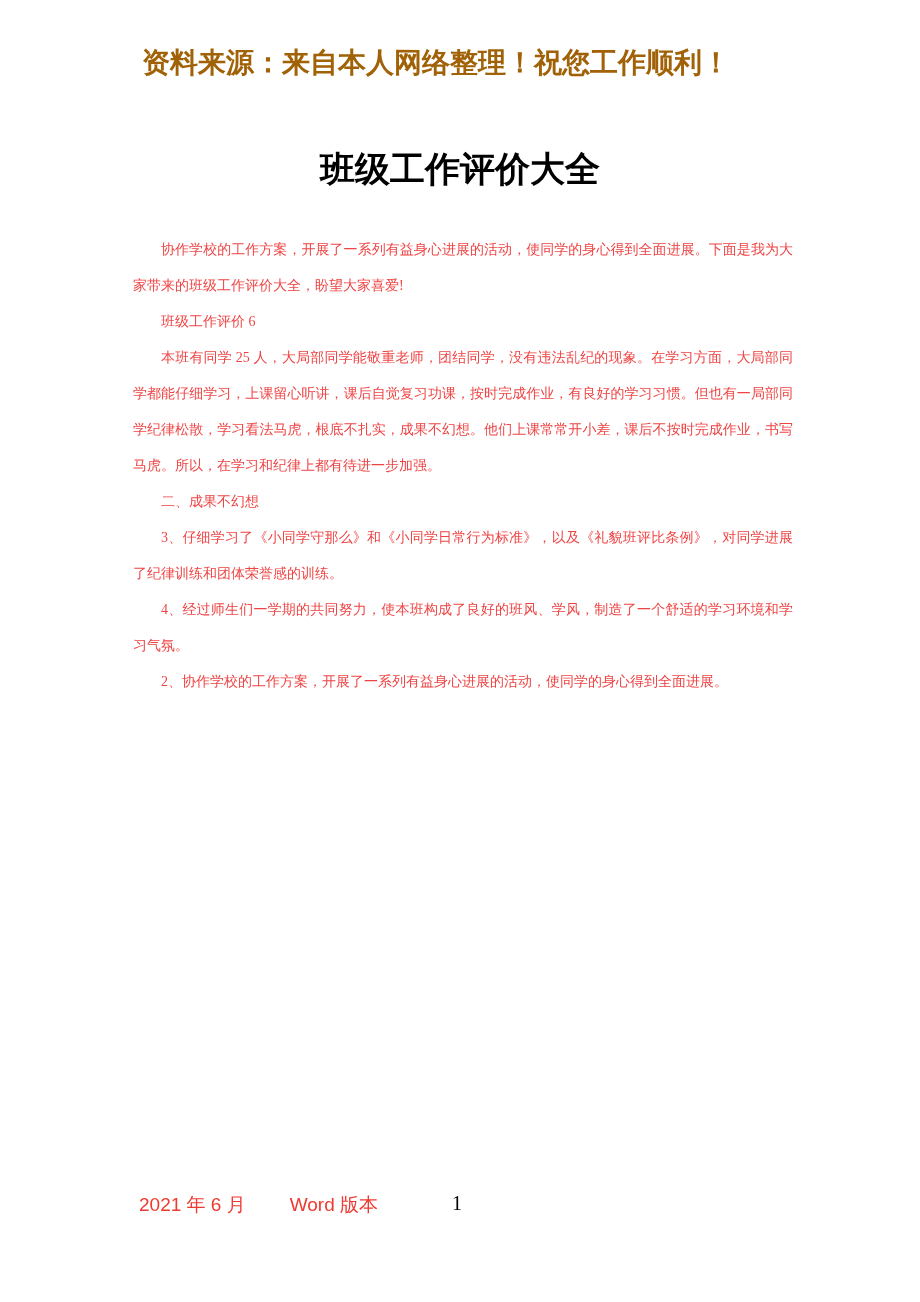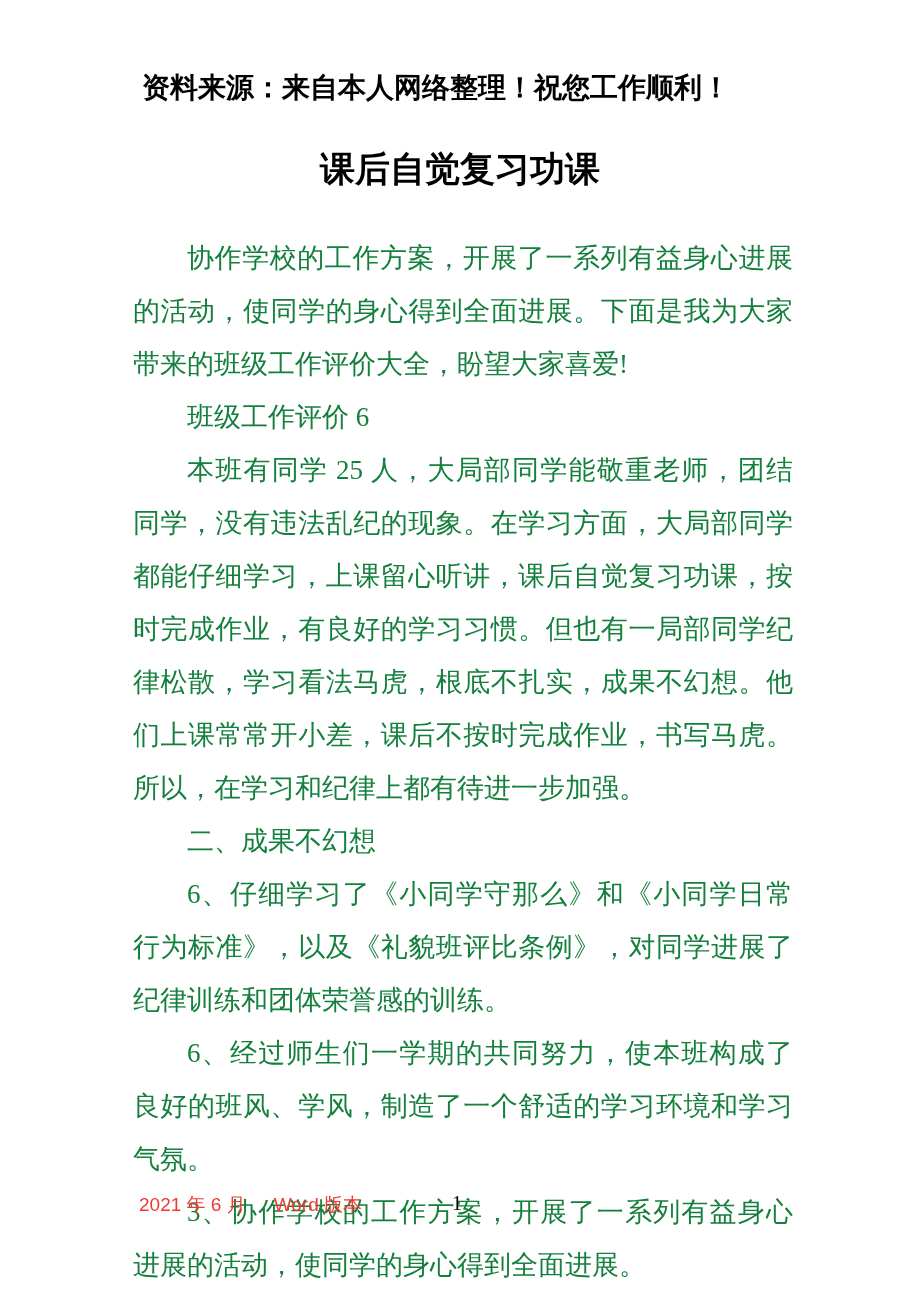--- a/index.html
+++ b/index.html
@@ -9,24 +9,24 @@
     width: 920px;
     height: 1302px;
     background: #ffffff;
     overflow: hidden;
     font-family: "Liberation Serif", "DejaVu Serif", serif;
     color: #000000;
   }
   .source-notice {
     position: absolute;
     left: 142px;
-    top: 69px;
+    top: 44px;
     font-size: 28px;
     font-weight: bold;
-    color: #000000;
+    color: #a16207;
     letter-spacing: 0px;
     white-space: nowrap;
     font-family: "Liberation Serif", "DejaVu Serif", serif;
   }
   .doc-title {
     position: absolute;
     left: 0;
     top: 146px;
     width: 100%;
     text-align: center;
@@ -35,70 +35,70 @@
     color: #000000;
     letter-spacing: 0px;
   }
   .body-text {
     position: absolute;
     left: 133px;
     top: 232px;
     width: 660px;
   }
   .body-text p {
-    font-size: 27px;
-    line-height: 53px;
+    font-size: 14px;
+    line-height: 36px;
     text-align: justify;
     text-justify: inter-character;
     text-indent: 2em;
-    color: #15803d;
+    color: #ef4444;
   }
   .footer {
     position: absolute;
     left: 0;
     top: 1192px;
     width: 100%;
     height: 26px;
   }
   .footer-left {
     position: absolute;
     left: 139px;
     top: 0;
     font-size: 19px;
     color: #ee3a31;
     font-family: "Liberation Sans", "DejaVu Sans", sans-serif;
     white-space: nowrap;
   }
-  .footer-version { margin-left: 28px; }
+  .footer-version { margin-left: 44px; }
   .page-number {
     position: absolute;
     left: 452px;
     top: 0;
     font-size: 20px;
     color: #000000;
     font-family: "Liberation Serif", "DejaVu Serif", serif;
   }
 </style>
 </head>
 <body>
 
 <div class="page">
 
   <div class="source-notice">资料来源：来自本人网络整理！祝您工作顺利！</div>
 
-  <h1 class="doc-title">课后自觉复习功课</h1>
+  <h1 class="doc-title">班级工作评价大全</h1>
 
   <div class="body-text">
     <p>协作学校的工作方案，开展了一系列有益身心进展的活动，使同学的身心得到全面进展。下面是我为大家带来的班级工作评价大全，盼望大家喜爱!</p>
     <p>班级工作评价 6</p>
     <p>本班有同学 25 人，大局部同学能敬重老师，团结同学，没有违法乱纪的现象。在学习方面，大局部同学都能仔细学习，上课留心听讲，课后自觉复习功课，按时完成作业，有良好的学习习惯。但也有一局部同学纪律松散，学习看法马虎，根底不扎实，成果不幻想。他们上课常常开小差，课后不按时完成作业，书写马虎。所以，在学习和纪律上都有待进一步加强。</p>
     <p>二、成果不幻想</p>
-    <p>6、仔细学习了《小同学守那么》和《小同学日常行为标准》，以及《礼貌班评比条例》，对同学进展了纪律训练和团体荣誉感的训练。</p>
-    <p>6、经过师生们一学期的共同努力，使本班构成了良好的班风、学风，制造了一个舒适的学习环境和学习气氛。</p>
-    <p>3、协作学校的工作方案，开展了一系列有益身心进展的活动，使同学的身心得到全面进展。</p>
+    <p>3、仔细学习了《小同学守那么》和《小同学日常行为标准》，以及《礼貌班评比条例》，对同学进展了纪律训练和团体荣誉感的训练。</p>
+    <p>4、经过师生们一学期的共同努力，使本班构成了良好的班风、学风，制造了一个舒适的学习环境和学习气氛。</p>
+    <p>2、协作学校的工作方案，开展了一系列有益身心进展的活动，使同学的身心得到全面进展。</p>
   </div>
 
   <div class="footer">
     <div class="footer-left">
       <span>2021 年 6 月</span><span class="footer-version">Word 版本</span>
     </div>
     <div class="page-number">1</div>
   </div>
 
 </div>

